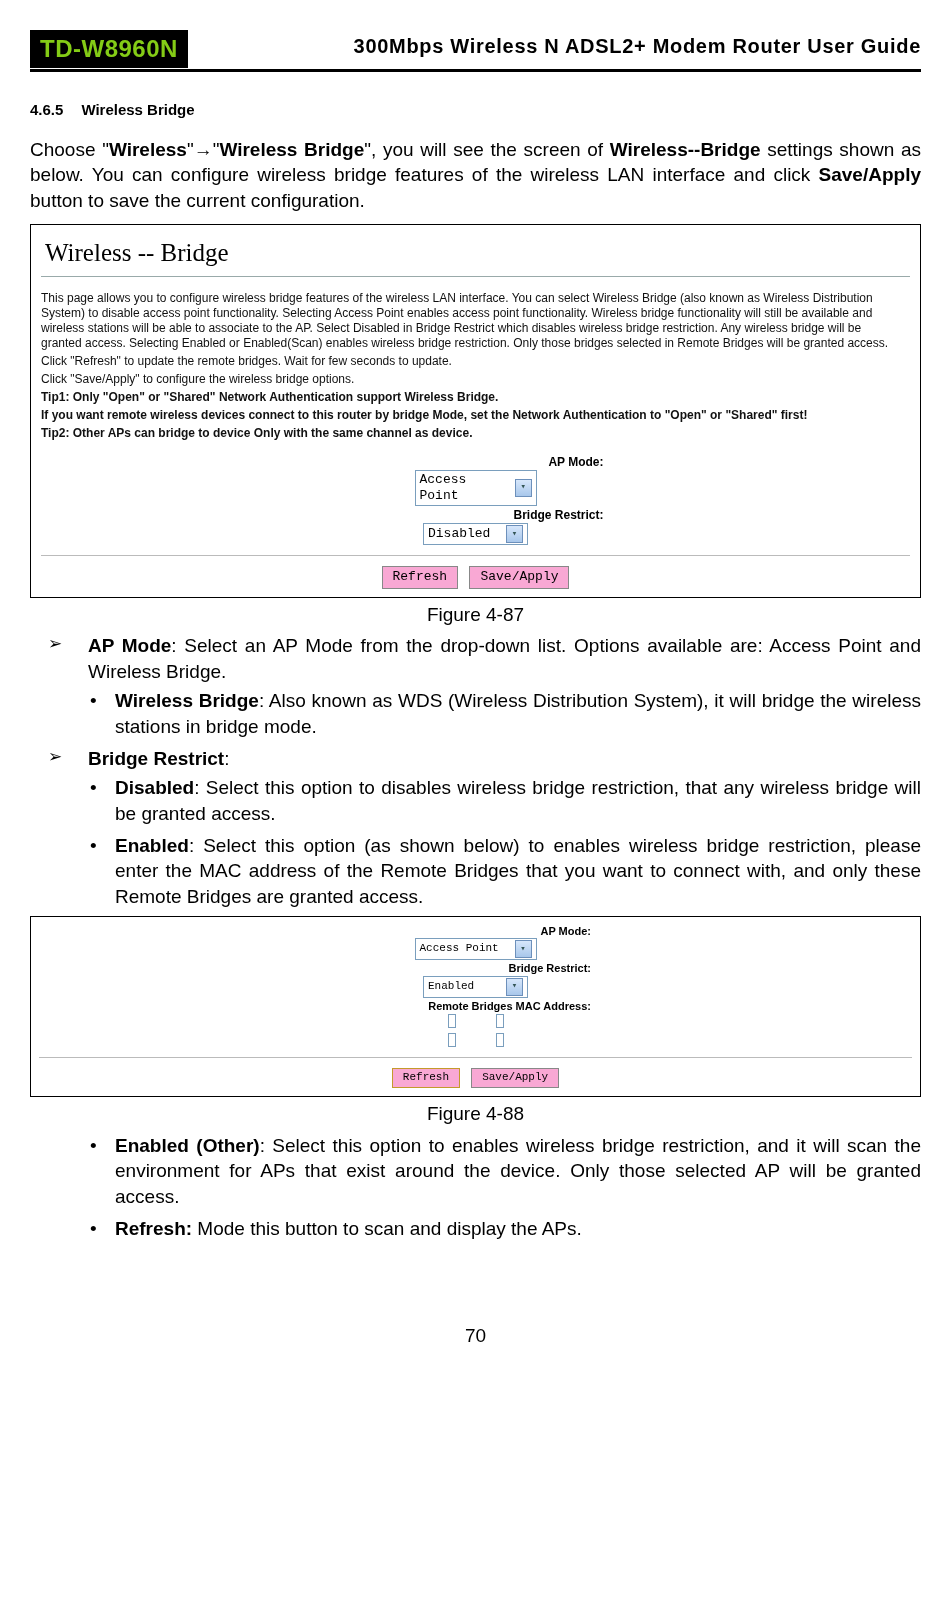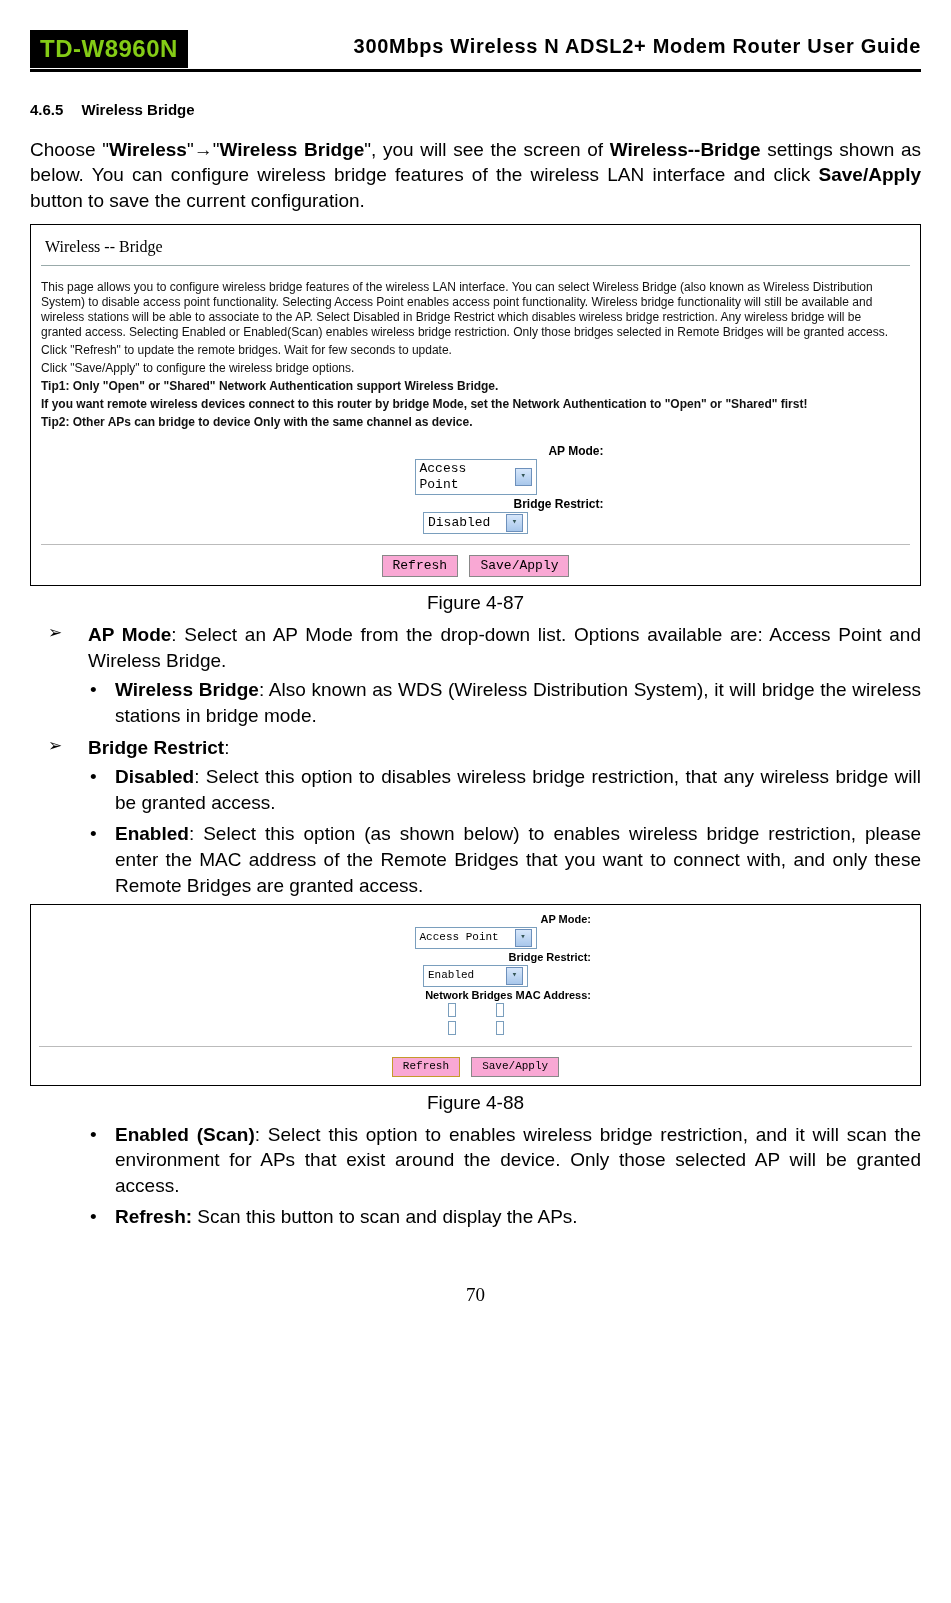--- a/index.html
+++ b/index.html
@@ -43,21 +43,21 @@
   p.intro { margin: 0 0 10px 0; text-align: justify; }
   .figure-box {
     border: 1px solid #000;
     margin: 6px 0 2px 0;
     padding: 10px 10px 8px 10px;
     font-size: 12px;
     line-height: 1.25;
   }
   .fig-title {
     font-family: "Times New Roman", serif;
-    font-size: 16px;
+    font-size: 25px;
     color: #000;
     margin: 2px 0 6px 4px;
   }
   .fig-hr-thin { height:1px; background:#9aa; margin: 8px 0 14px 0; border:none;}
   .fig-hr-thin2 { height:1px; background:#bbb; margin: 10px 0 10px 0; border:none;}
   .fig-desc { font-size: 12px; color:#111; margin:0 16px 3px 0;}
   .fig-desc b { font-weight:bold;}
   .fig-form-row {
     display:flex;
     align-items:center;
@@ -155,22 +155,21 @@
   }
   ul.inner > li::before {
     content: "•";
     position:absolute;
     left:0; top:0;
     font-size:19px;
   }
   .page-num {
     text-align:center;
     font-size:19px;
-    margin-top: 52px;
-    font-family: Liberation Serif, serif;
+    margin-top: 82px;
   }
   .figure-box.small { font-size:11px; padding: 6px 8px 8px 8px;}
   .figure-box.small .fig-form-label { width:245px; font-size:11px;}
   .figure-box.small .fig-select { font-size:11px;}
   .figure-box.small .fig-input-text { font-size:11px; height:15px;}
   .figure-box.small .fig-button{ font-size:11px;}
 </style>
 </head>
 <body>
 
@@ -242,38 +241,38 @@
     </div>
   </div>
   <div class="fig-form-row">
     <div class="fig-form-label">Bridge Restrict:</div>
     <div class="fig-select narrow">
       <span>Enabled</span>
       <span class="arrow">▾</span>
     </div>
   </div>
   <div class="fig-form-row">
-    <div class="fig-form-label">Network Bridges MAC Address:</div>
+    <div class="fig-form-label">Remote Bridges MAC Address:</div>
     <div>
       <div style="margin-bottom:4px;">
         <span class="fig-input-text"></span>
         <span class="fig-input-text last"></span>
       </div>
       <div>
         <span class="fig-input-text"></span>
         <span class="fig-input-text last"></span>
       </div>
     </div>
   </div>
   <hr class="fig-hr-thin2">
   <div class="fig-buttons">
     <span class="fig-button refresh">Refresh</span>
     <span class="fig-button">Save/Apply</span>
   </div>
 </div>
 <div class="caption">Figure 4-88</div>
 
 <ul class="inner">
-  <li><b>Enabled (Scan)</b><span>: Select this option to enables wireless bridge restriction, and it will scan the environment for APs that exist around the device. Only those selected AP will be granted access.</span></li>
-  <li><b>Refresh:</b><span> Scan this button to scan and display the APs.</span></li>
+  <li><b>Enabled (Other)</b><span>: Select this option to enables wireless bridge restriction, and it will scan the environment for APs that exist around the device. Only those selected AP will be granted access.</span></li>
+  <li><b>Refresh:</b><span> Mode this button to scan and display the APs.</span></li>
 </ul>
 
 <div class="page-num">70</div>
 
 </body></html>

